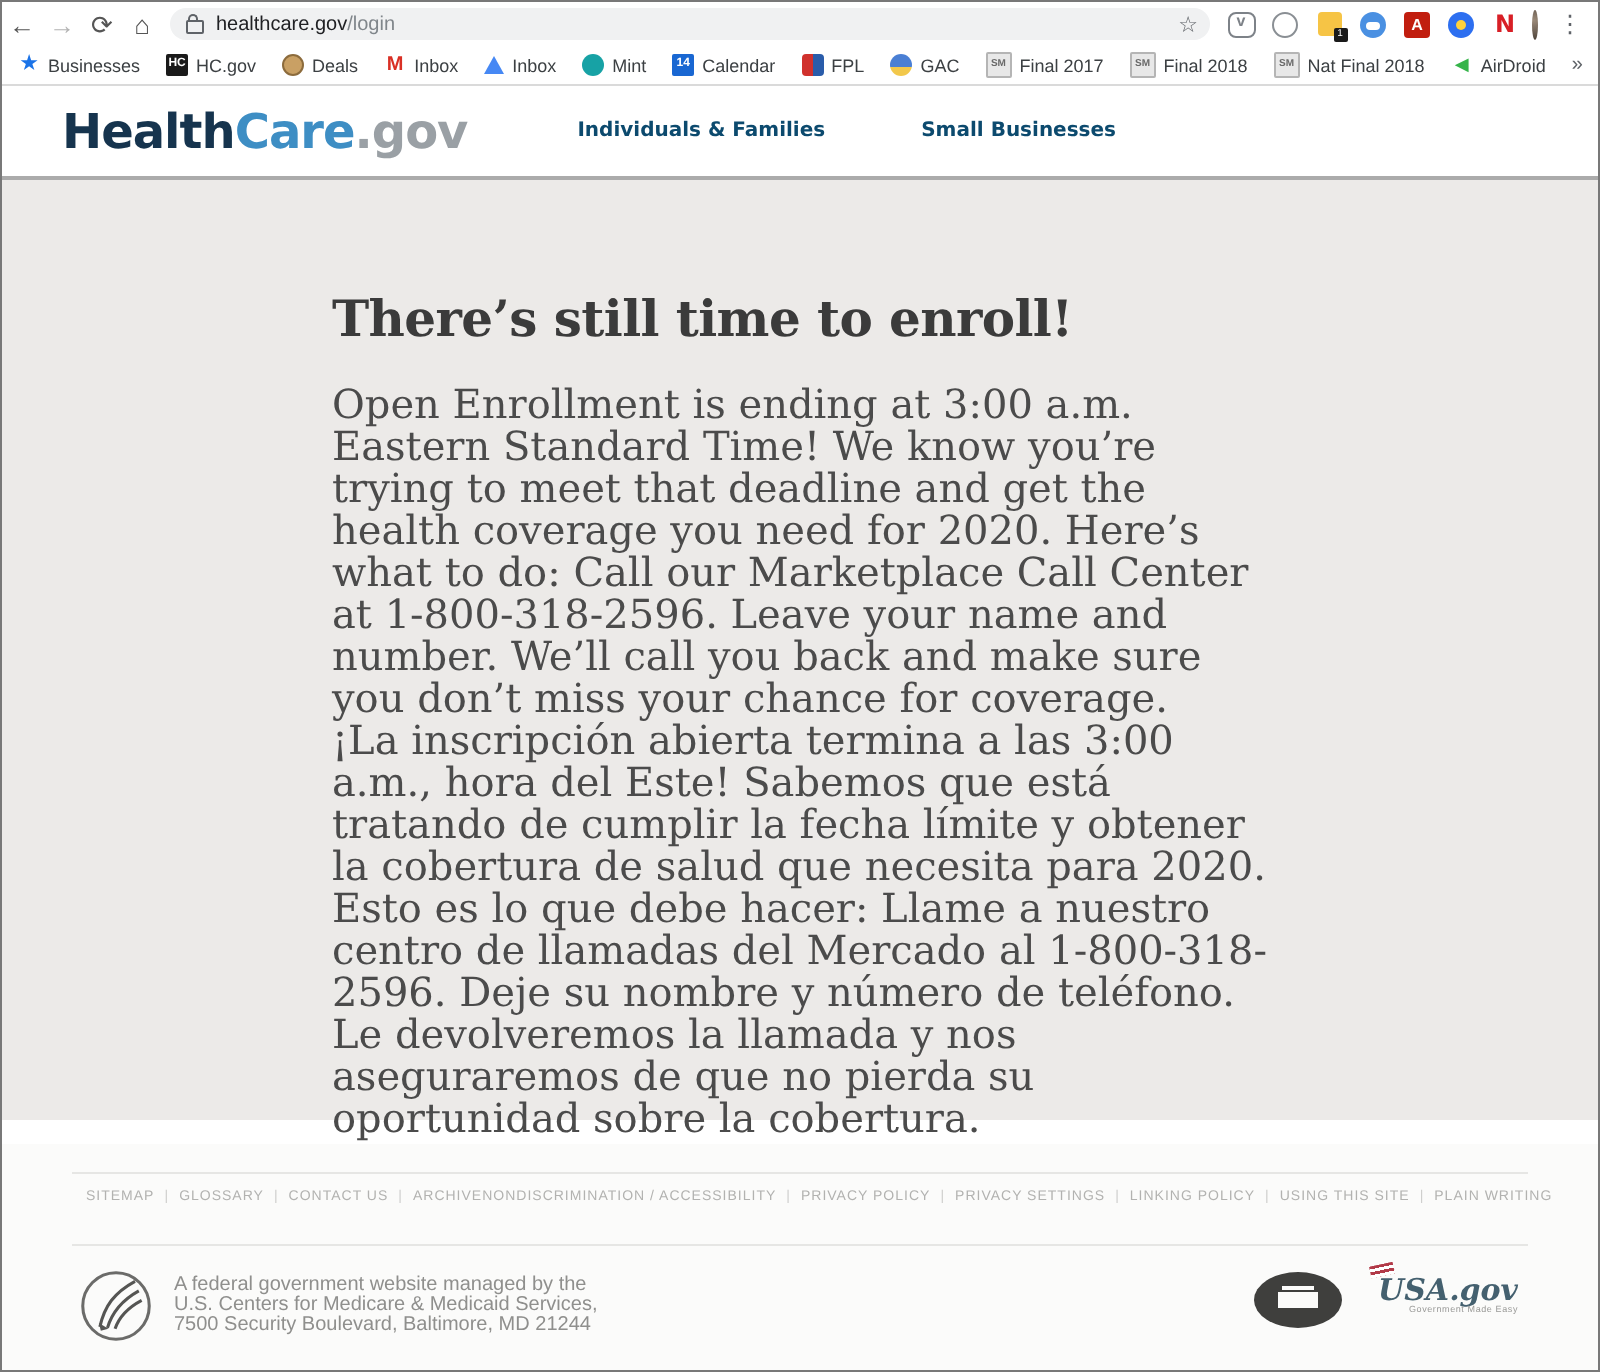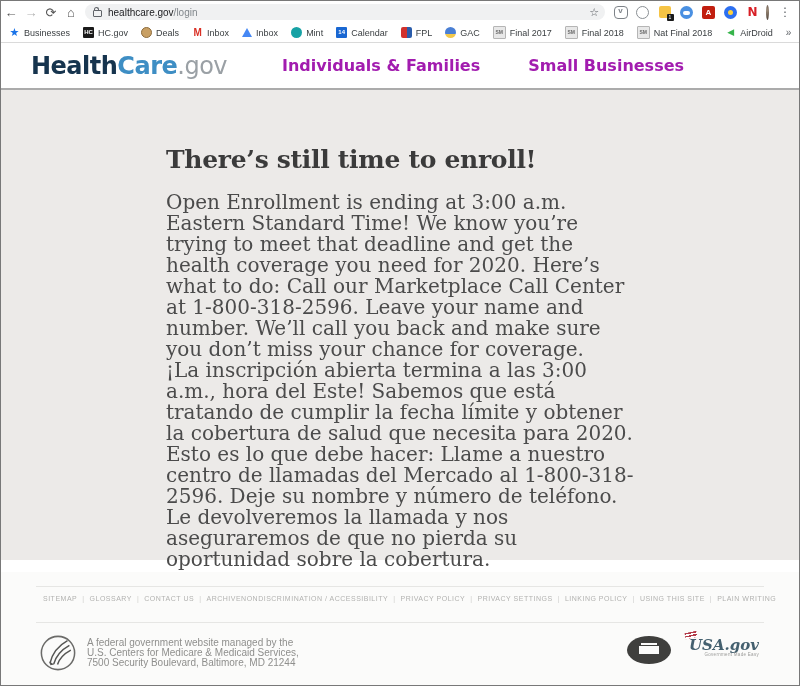--- a/index.html
+++ b/index.html
@@ -57,22 +57,22 @@
   .bi-airdroid{color:#36b44a;font-size:9px;}
   .bm-overflow{margin-left:auto;color:#5f6368;font-size:10px;}
 
   
   #siteheader{position:absolute;top:42px;left:0;right:0;height:45px;background:#fff;border-bottom:2px solid #ababab;
               display:flex;align-items:center;}
   #logo{margin-left:30px;font-size:24px;font-weight:bold;letter-spacing:-0.5px;cursor:pointer;
         font-family:"DejaVu Sans",sans-serif;}
   .logo-health{color:#16344e;}
   .logo-care{color:#3e8ec4;}
-  .logo-gov{color:#9aa0a5;font-weight:normal;}
-  .nav-link{font-size:16px;font-weight:bold;color:#a21caf;cursor:pointer;font-family:"DejaVu Sans",sans-serif;}
+  .logo-gov{color:#9aa0a5;font-weight:bold;}
+  .nav-link{font-size:10px;font-weight:bold;color:#0c4a6e;cursor:pointer;font-family:"DejaVu Sans",sans-serif;}
   #nav1{margin-left:55px;}
   #nav2{margin-left:48px;}
 
   
   #main{position:absolute;top:89px;left:0;right:0;height:470px;background:#eceae8;}
   #content{width:468px;margin:55px auto 0;}
   h1.msg{font-family:"DejaVu Serif",serif;font-size:25px;color:#3b3b3b;margin:0 0 18px 0;letter-spacing:-0.3px;}
   h1.msg-es{margin-top:42px;}
   p.msg{font-family:"DejaVu Serif",serif;font-size:20px;line-height:21px;color:#4b4b4b;margin:0;}
   #divider{margin-top:26px;border:none;border-top:1px solid #dcdcda;border-bottom:1px solid #f8f8f6;height:0;}

